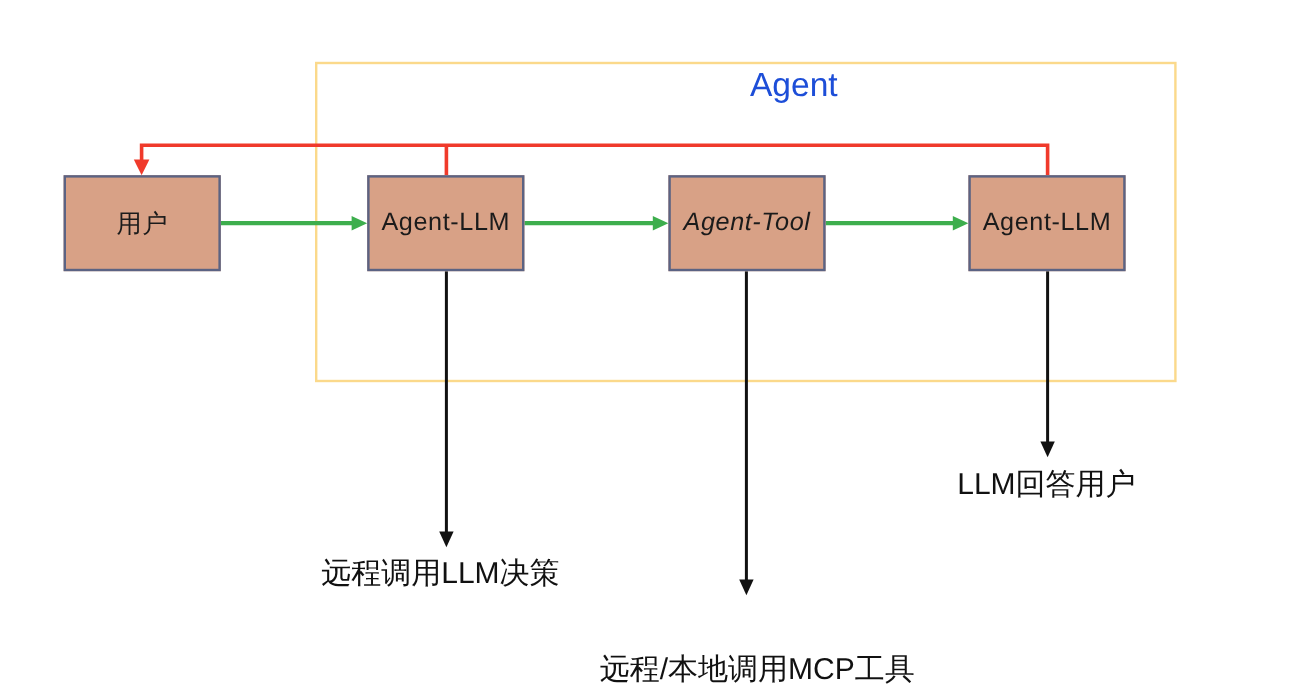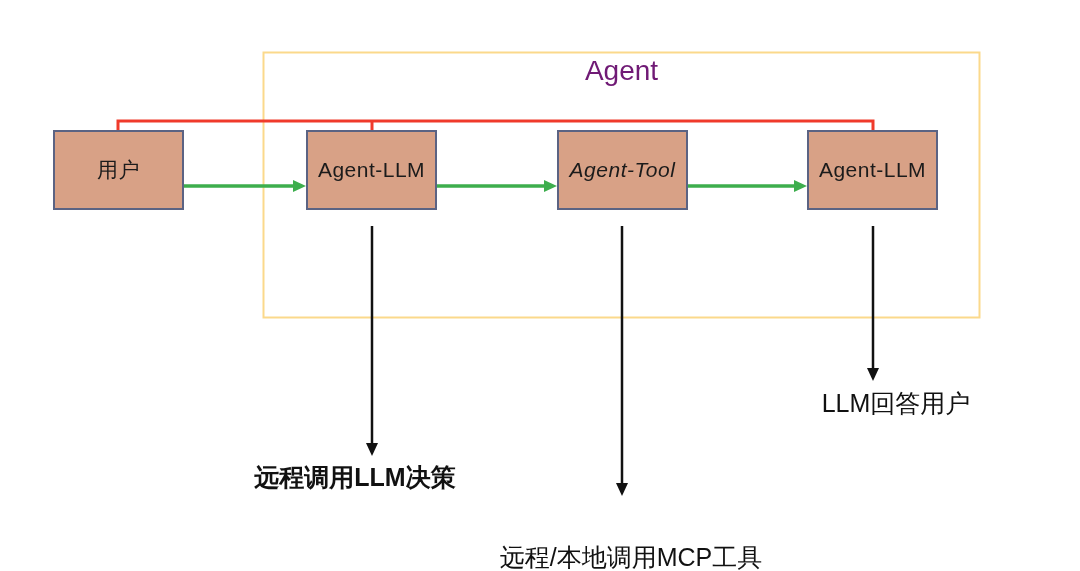--- a/index.html
+++ b/index.html
@@ -17,21 +17,21 @@
   }
   .layer {
     position: absolute;
     left: 0;
     top: 0;
     width: 1080px;
     height: 571px;
   }
   .node {
     position: absolute;
-    top: 130px;
+    top: 146px;
     width: 131px;
     height: 80px;
     box-sizing: border-box;
     background: #d8a186;
     border: 2px solid #5b6383;
     display: flex;
     align-items: center;
     justify-content: center;
     font-size: 21px;
     color: #1b1b1b;
@@ -41,32 +41,33 @@
   .node-llm1   { left: 306px; }
   .node-tool   { left: 557px; font-style: italic; }
   .node-llm2   { left: 807px; }
   .agent-title {
     position: absolute;
     left: 263px;
     top: 55px;
     width: 717px;
     text-align: center;
     font-size: 28px;
-    color: #701a75;
+    color: #1d4ed8;
+    padding-left: 40px;
   }
   .annotation {
     position: absolute;
     transform: translateX(-50%);
     white-space: nowrap;
     font-size: 25px;
     color: #111111;
   }
-  .ann-llm-decision { left: 355px; top: 461px; font-weight: bold; }
+  .ann-llm-decision { left: 367px; top: 461px; }
   .ann-mcp-tool     { left: 631px; top: 541px; }
-  .ann-llm-answer   { left: 872px; top: 387px; margin-left: 24px; }
+  .ann-llm-answer   { left: 872px; top: 387px; }
 </style>
 </head>
 <body>
 
 <div class="canvas">
 
   <svg class="layer" width="1080" height="571" viewBox="0 0 1080 571" xmlns="http://www.w3.org/2000/svg">
 
     <rect x="263.5" y="52.5" width="716" height="265" fill="none" stroke="#fbd98b" stroke-width="2"></rect>
 

